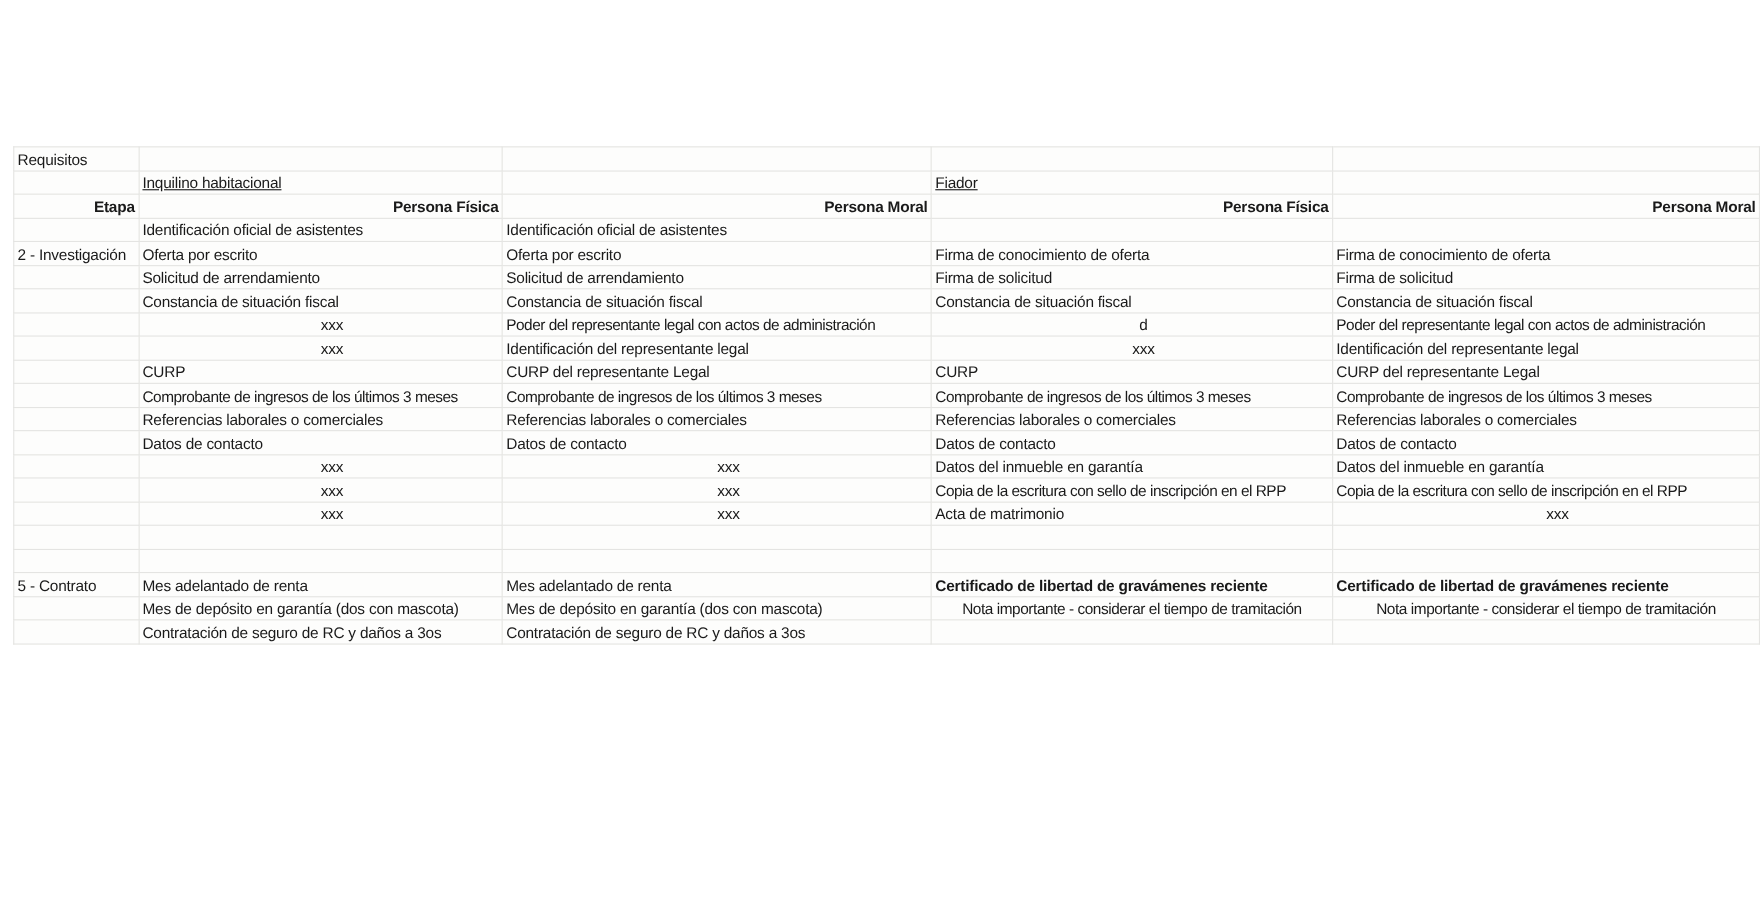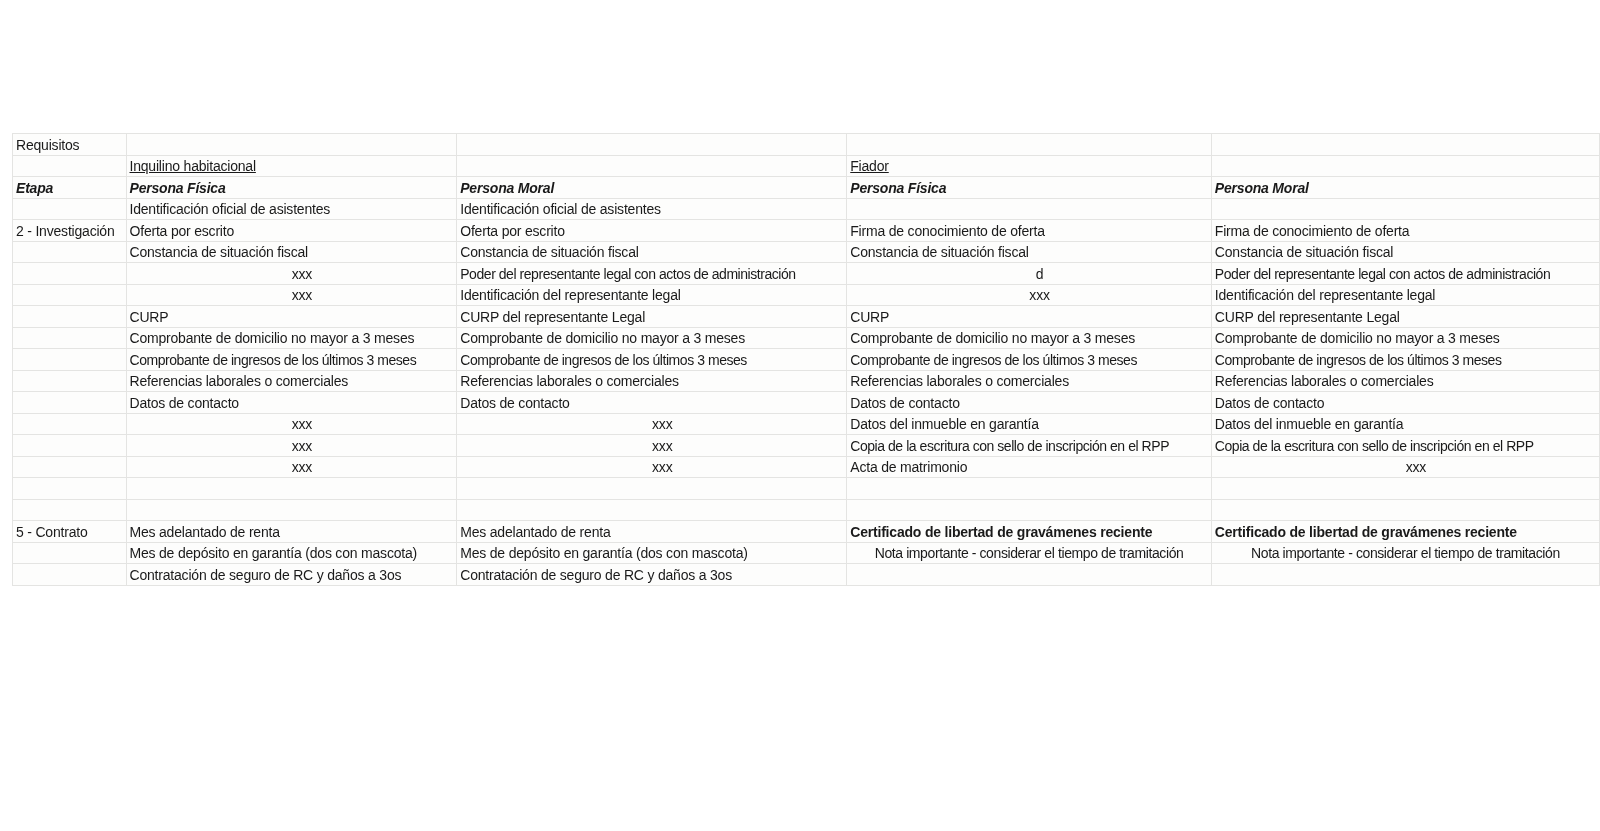--- a/index.html
+++ b/index.html
@@ -35,22 +35,21 @@
       font-size: 14px;
       line-height: 20px;
       white-space: nowrap;
       overflow: hidden;
       vertical-align: bottom;
       letter-spacing: -0.2px;
     }
     .sheet td.center { text-align: center; padding-left: 24px; }
     .sheet td.hdr {
       font-weight: bold;
-      font-style: italic;
-      text-align: left;
+      text-align: right;
     }
     .sheet td.group {
       text-decoration: underline;
     }
     .sheet td.bold-center {
       font-weight: bold;
     }
     .sheet td.note-center {
       text-align: center;
       letter-spacing: -0.4px;
@@ -99,20 +98,27 @@
       </tr>
       <tr>
         <td>2 - Investigación</td>
         <td>Oferta por escrito</td>
         <td>Oferta por escrito</td>
         <td>Firma de conocimiento de oferta</td>
         <td>Firma de conocimiento de oferta</td>
       </tr>
       <tr>
         <td></td>
+        <td>Solicitud de arrendamiento</td>
+        <td>Solicitud de arrendamiento</td>
+        <td>Firma de solicitud</td>
+        <td>Firma de solicitud</td>
+      </tr>
+      <tr>
+        <td></td>
         <td>Constancia de situación fiscal</td>
         <td>Constancia de situación fiscal</td>
         <td>Constancia de situación fiscal</td>
         <td>Constancia de situación fiscal</td>
       </tr>
       <tr>
         <td></td>
         <td class="center">xxx</td>
         <td class="tight">Poder del representante legal con actos de administración</td>
         <td class="center">d</td>
@@ -124,27 +130,20 @@
         <td>Identificación del representante legal</td>
         <td class="center">xxx</td>
         <td>Identificación del representante legal</td>
       </tr>
       <tr>
         <td></td>
         <td>CURP</td>
         <td>CURP del representante Legal</td>
         <td>CURP</td>
         <td>CURP del representante Legal</td>
-      </tr>
-      <tr>
-        <td></td>
-        <td>Comprobante de domicilio no mayor a 3 meses</td>
-        <td>Comprobante de domicilio no mayor a 3 meses</td>
-        <td>Comprobante de domicilio no mayor a 3 meses</td>
-        <td>Comprobante de domicilio no mayor a 3 meses</td>
       </tr>
       <tr>
         <td></td>
         <td class="tight">Comprobante de ingresos de los últimos 3 meses</td>
         <td class="tight">Comprobante de ingresos de los últimos 3 meses</td>
         <td class="tight">Comprobante de ingresos de los últimos 3 meses</td>
         <td class="tight">Comprobante de ingresos de los últimos 3 meses</td>
       </tr>
       <tr>
         <td></td>

